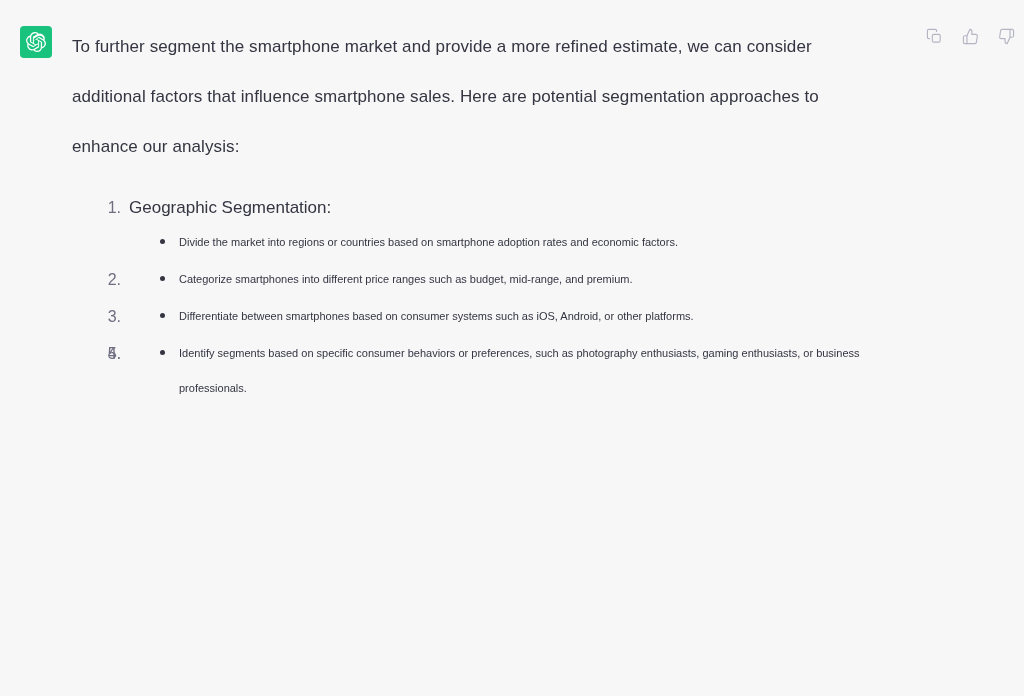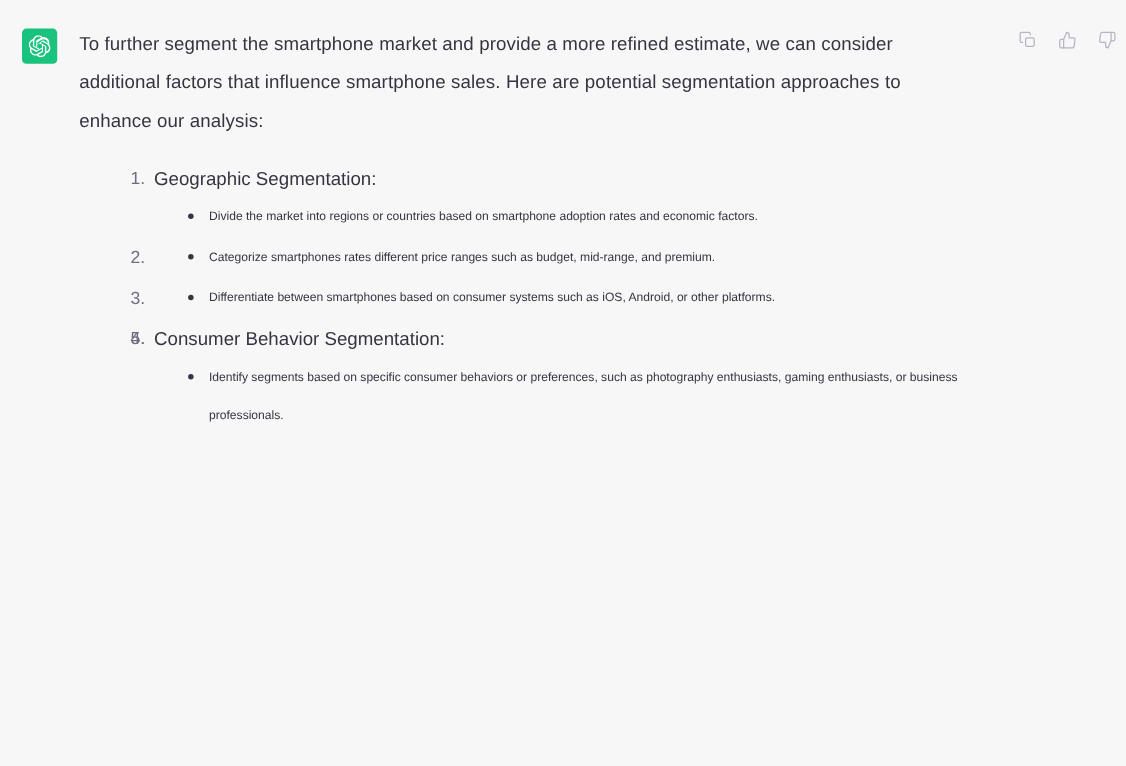--- a/index.html
+++ b/index.html
@@ -45,29 +45,29 @@
   .avatar svg { display: block; }
 
   .content-col {
     flex: 1 1 auto;
     padding-right: 120px;
     box-sizing: border-box;
   }
 
   .para {
     font-size: 17px;
-    line-height: 35px;
+    line-height: 50px;
     color: #343541;
     margin: 0 0 18px 0;
     max-width: 800px;
     letter-spacing: 0.1px;
   }
 
   ol.outline {
-    margin: 16px;
+    margin: 5px;
     padding: 0 0 0 22px;
     list-style: none;
     counter-reset: item;
   }
 
   ol.outline > li {
     counter-increment: item;
     position: relative;
     font-size: 17px;
     line-height: 35px;
@@ -165,35 +165,34 @@
 
       <li>
         <span>Geographic Segmentation:</span>
         <ul class="sublist">
           <li>Divide the market into regions or countries based on smartphone adoption rates and economic factors.</li>
         </ul>
       </li>
 
       <li>
         <ul class="sublist">
-          <li>Categorize smartphones rates different price ranges such as budget, mid-range, and premium.</li>
+          <li>Categorize smartphones into different price ranges such as budget, mid-range, and premium.</li>
         </ul>
       </li>
 
       <li>
         <ul class="sublist">
           <li>Differentiate between smartphones based on consumer systems such as iOS, Android, or other platforms.</li>
         </ul>
       </li>
 
       <li>
       </li>
 
       <li>
-        <span>Consumer Behavior Segmentation:</span>
         <ul class="sublist">
           <li>Identify segments based on specific consumer behaviors or preferences, such as photography enthusiasts, gaming enthusiasts, or business professionals.</li>
         </ul>
       </li>
 
     </ol>
   </div>
 
   <div class="actions">
     <div class="action-btn">

